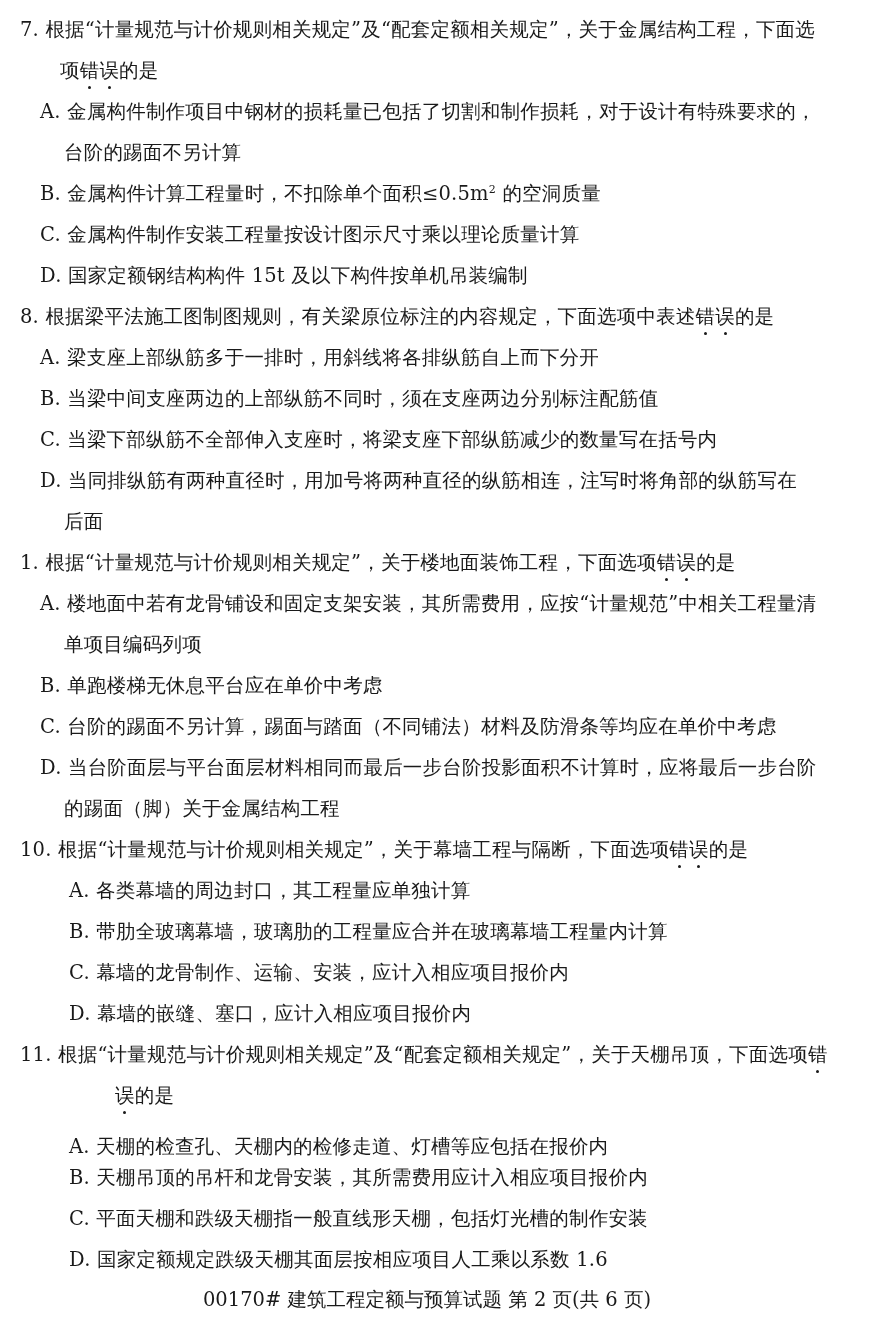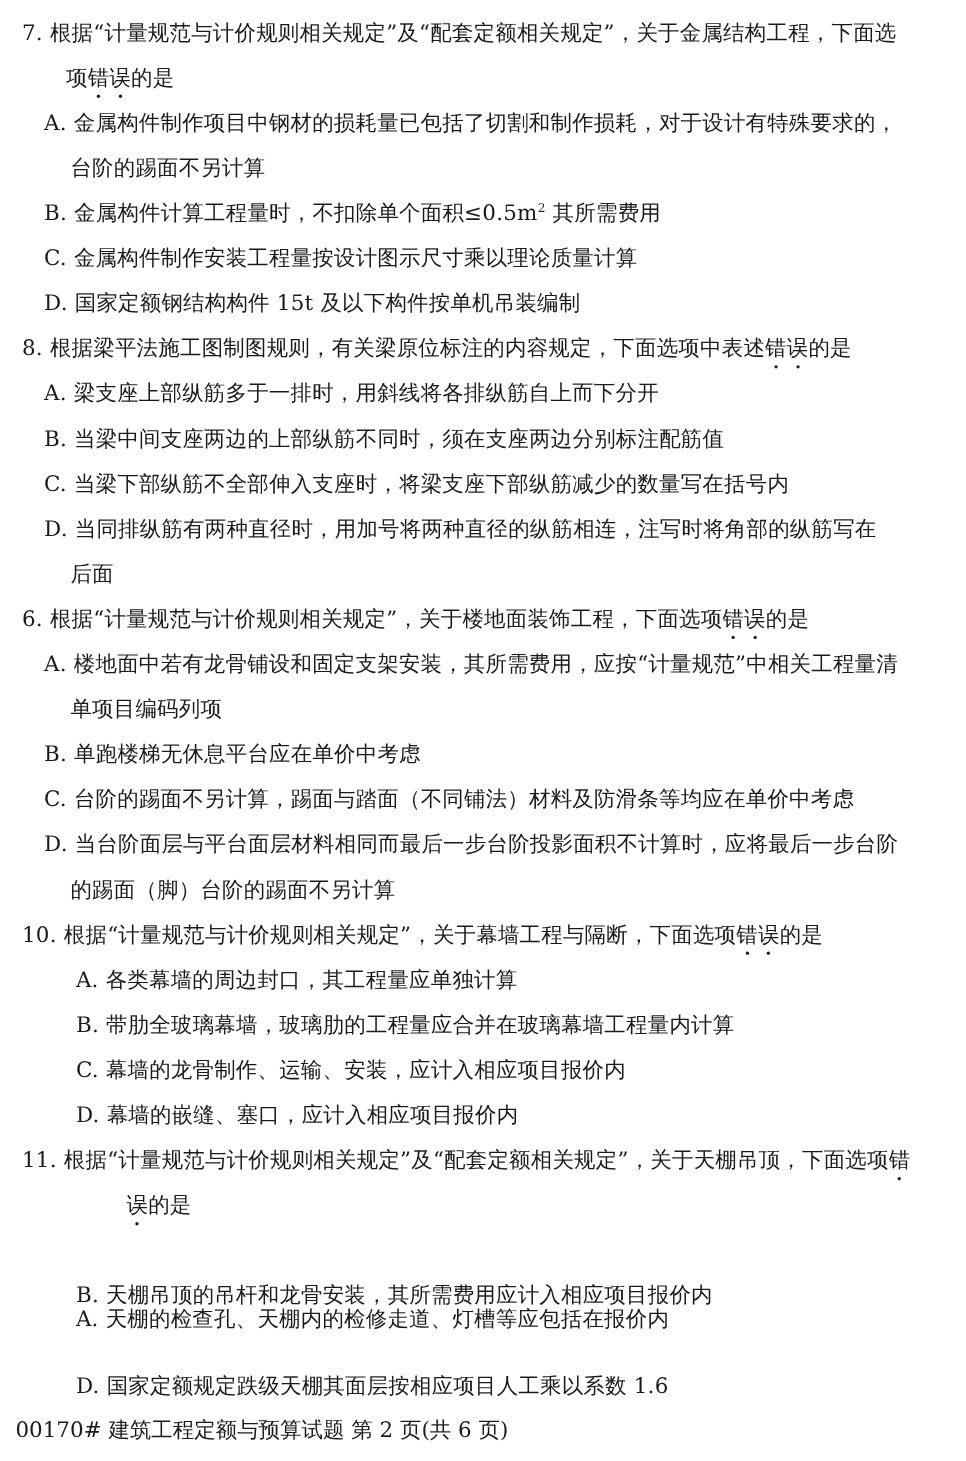--- a/index.html
+++ b/index.html
@@ -20,58 +20,59 @@
   .q10 { left: 20px; }
   .q10c { left: 70px; margin-left: 45px; }
   .opt10 { left: 50px; margin-left: 19px; }
   .em { position: relative; }
   .em::after {
     content: ""; position: absolute; left: 50%; bottom: -7px;
     width: 3px; height: 3px; margin-left: -1.5px; border-radius: 50%; background: #1a1a1a;
   }
   sup { font-size: 11px; vertical-align: super; line-height: 0; }
   .footer {
-    position: absolute; left: 14px; width: 854px; 
+    position: absolute; left: 0; width: 854px; text-align: center;
     top: 1288px; font-size: 19.5px; line-height: 24px;
   }
 </style>
 </head>
 <body>
 
 <div class="page">
 
   <div class="line q" style="top:18px"><span>7. 根据“计量规范与计价规则相关规定”及“配套定额相关规定”，关于金属结构工程，下面选</span></div>
   <div class="line qc" style="top:59px"><span>项</span><span class="em">错</span><span class="em">误</span><span>的是</span></div>
   <div class="line opt" style="top:100px">A. 金属构件制作项目中钢材的损耗量已包括了切割和制作损耗，对于设计有特殊要求的，</div>
   <div class="line optc" style="top:141px">台阶的踢面不另计算</div>
-  <div class="line opt" style="top:182px"><span>B. 金属构件计算工程量时，不扣除单个面积≤0.5m</span><sup>2</sup><span> 其所需费用</span></div>
+  <div class="line opt" style="top:182px"><span>B. 金属构件计算工程量时，不扣除单个面积≤0.5m</span><sup>2</sup><span> 的空洞质量</span></div>
   <div class="line opt" style="top:223px">C. 金属构件制作安装工程量按设计图示尺寸乘以理论质量计算</div>
   <div class="line opt" style="top:264px">D. 国家定额钢结构构件 15t 及以下构件按单机吊装编制</div>
 
   <div class="line q" style="top:305px"><span>8. 根据梁平法施工图制图规则，有关梁原位标注的内容规定，下面选项中表述</span><span class="em">错</span><span class="em">误</span><span>的是</span></div>
   <div class="line opt" style="top:346px">A. 梁支座上部纵筋多于一排时，用斜线将各排纵筋自上而下分开</div>
   <div class="line opt" style="top:387px">B. 当梁中间支座两边的上部纵筋不同时，须在支座两边分别标注配筋值</div>
   <div class="line opt" style="top:469px">D. 当同排纵筋有两种直径时，用加号将两种直径的纵筋相连，注写时将角部的纵筋写在</div>
   <div class="line opt" style="top:428px">C. 当梁下部纵筋不全部伸入支座时，将梁支座下部纵筋减少的数量写在括号内</div>
   <div class="line optc" style="top:510px">后面</div>
 
-  <div class="line q" style="top:551px"><span>6. 根据“计量规范与计价规则相关规定”，关于楼地面装饰工程，下面选项</span><span class="em">错</span><span class="em">误</span><span>的是</span></div>
+  <div class="line q" style="top:551px"><span>1. 根据“计量规范与计价规则相关规定”，关于楼地面装饰工程，下面选项</span><span class="em">错</span><span class="em">误</span><span>的是</span></div>
   <div class="line opt" style="top:592px">A. 楼地面中若有龙骨铺设和固定支架安装，其所需费用，应按“计量规范”中相关工程量清</div>
   <div class="line optc" style="top:633px">单项目编码列项</div>
   <div class="line opt" style="top:715px">C. 台阶的踢面不另计算，踢面与踏面（不同铺法）材料及防滑条等均应在单价中考虑</div>
   <div class="line opt" style="top:674px">B. 单跑楼梯无休息平台应在单价中考虑</div>
   <div class="line opt" style="top:756px">D. 当台阶面层与平台面层材料相同而最后一步台阶投影面积不计算时，应将最后一步台阶</div>
-  <div class="line optc" style="top:797px">的踢面（脚）台阶的踢面不另计算</div>
+  <div class="line optc" style="top:797px">的踢面（脚）关于金属结构工程</div>
 
   <div class="line q10" style="top:838px"><span>10. 根据“计量规范与计价规则相关规定”，关于幕墙工程与隔断，下面选项</span><span class="em">错</span><span class="em">误</span><span>的是</span></div>
   <div class="line opt10" style="top:879px">A. 各类幕墙的周边封口，其工程量应单独计算</div>
   <div class="line opt10" style="top:920px">B. 带肋全玻璃幕墙，玻璃肋的工程量应合并在玻璃幕墙工程量内计算</div>
   <div class="line opt10" style="top:961px">C. 幕墙的龙骨制作、运输、安装，应计入相应项目报价内</div>
   <div class="line opt10" style="top:1002px">D. 幕墙的嵌缝、塞口，应计入相应项目报价内</div>
 
   <div class="line q10" style="top:1043px"><span>11. 根据“计量规范与计价规则相关规定”及“配套定额相关规定”，关于天棚吊顶，下面选项</span><span class="em">错</span></div>
   <div class="line q10c" style="top:1084px"><span class="em">误</span><span>的是</span></div>
-  <div class="line opt10" style="top:1187px">A. 天棚的检查孔、天棚内的检修走道、灯槽等应包括在报价内</div>
+  <div class="line opt10" style="top:1135px">A. 天棚的检查孔、天棚内的检修走道、灯槽等应包括在报价内</div>
   <div class="line opt10" style="top:1166px">B. 天棚吊顶的吊杆和龙骨安装，其所需费用应计入相应项目报价内</div>
+  <div class="line opt10" style="top:1207px">C. 平面天棚和跌级天棚指一般直线形天棚，包括灯光槽的制作安装</div>
   <div class="line opt10" style="top:1248px">D. 国家定额规定跌级天棚其面层按相应项目人工乘以系数 1.6</div>
 
   <div class="footer">00170# 建筑工程定额与预算试题 第 2 页(共 6 页)</div>
 </div>
 
 </body></html>

